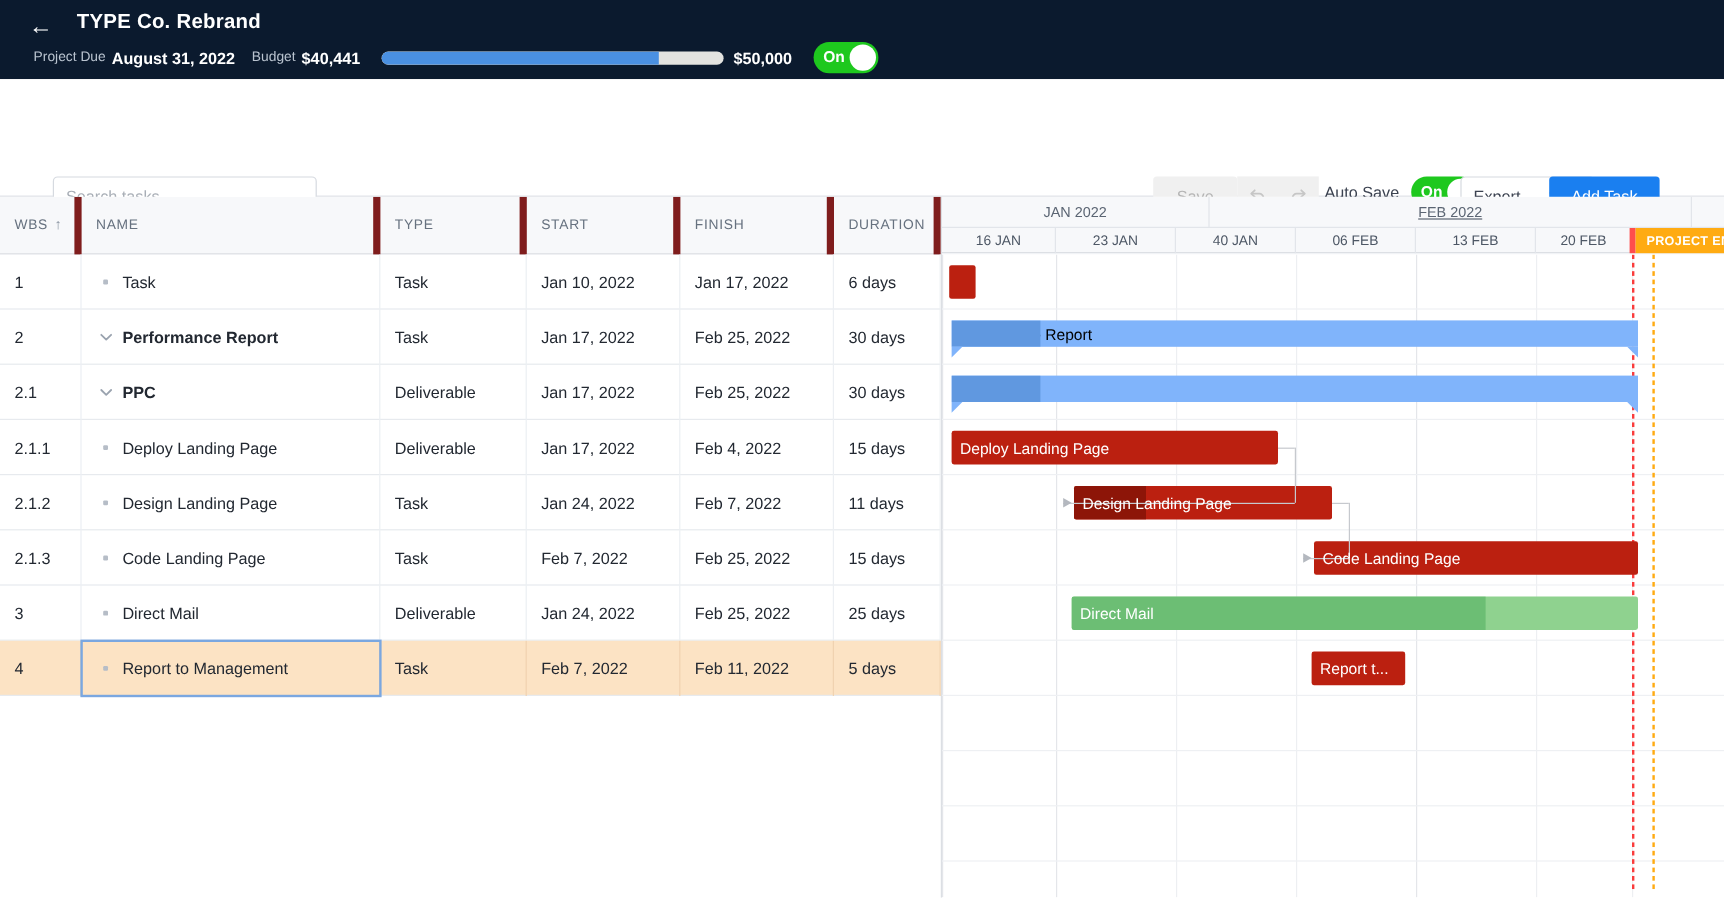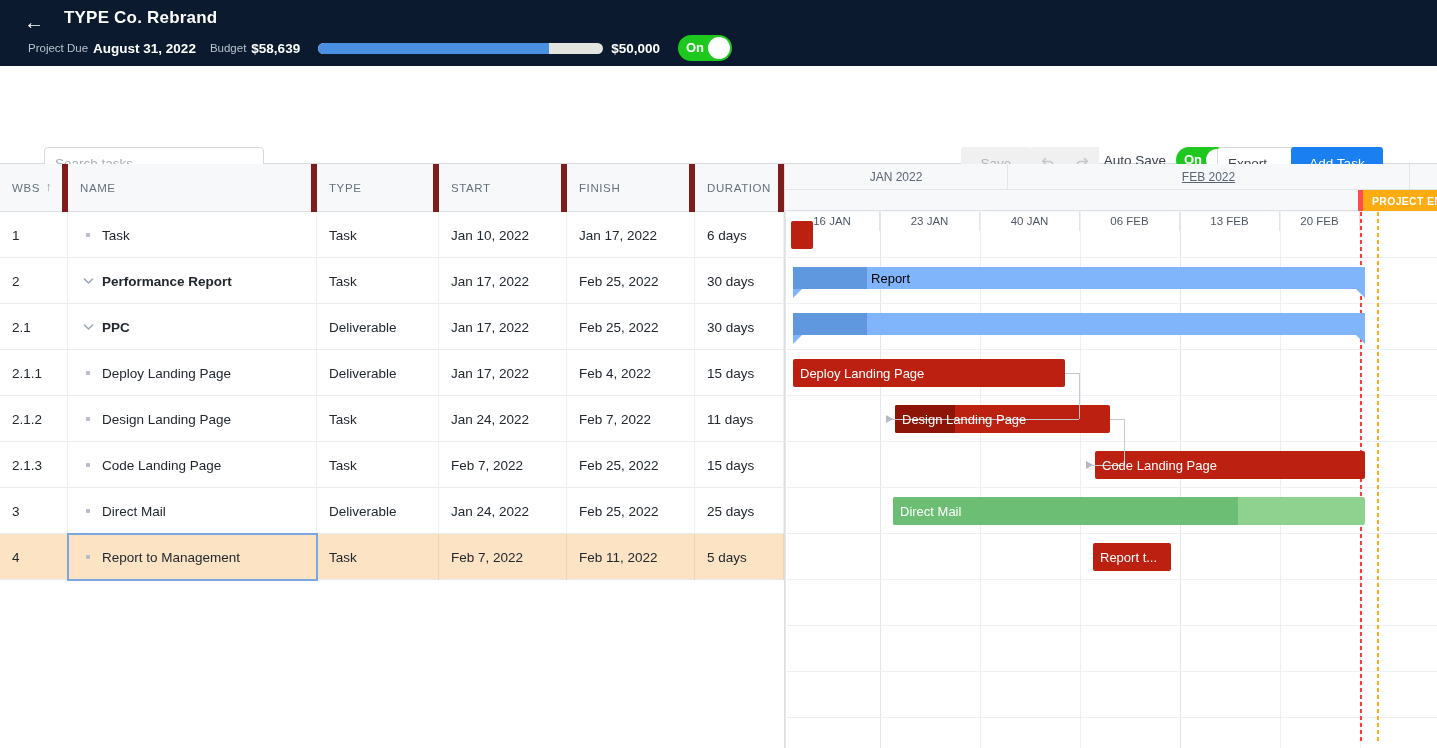--- a/index.html
+++ b/index.html
@@ -286,21 +286,21 @@
     position: absolute; top: 0; height: 26px;
     border-right: 1px solid #e2e5ea;
     font-size: 12px; color: #5b6573;
     display: flex; align-items: center; justify-content: center;
   }
   #day-row { position: relative; height: 21px; border-bottom: 1px solid #dcdfe4; }
   .day-cell {
     position: absolute; top: 0; height: 21px;
     border-right: 1px solid #e2e5ea;
     font-size: 11.5px; color: #4d5765;
-    display: flex; align-items: center; justify-content: center; margin-top: 20px;
+    display: flex; align-items: center; justify-content: center;
   }
   #project-end-flag {
     position: absolute; top: 0; height: 21px;
     background: #ffab12;
     color: #fff;
     font-size: 10.5px; font-weight: bold;
     letter-spacing: .3px;
     display: flex; align-items: center;
     padding-left: 9px;
     white-space: nowrap;
@@ -393,21 +393,21 @@
 </head>
 <body>
 
 <div id="app-header">
   <div id="back-arrow">←</div>
   <div id="project-title">TYPE Co. Rebrand</div>
   <div id="header-meta">
     <span class="meta-label">Project Due</span>
     <span class="meta-value">August 31, 2022</span>
     <span class="meta-label">Budget</span>
-    <span class="meta-value">$58,639</span>
+    <span class="meta-value">$40,441</span>
     <div id="budget-bar-track">
       <div id="budget-bar-fill"></div>
     </div>
     <span id="budget-total">$50,000</span>
     <div class="toggle">
       <span class="toggle-label">On</span>
       <span class="toggle-knob"></span>
     </div>
   </div>
 </div>

